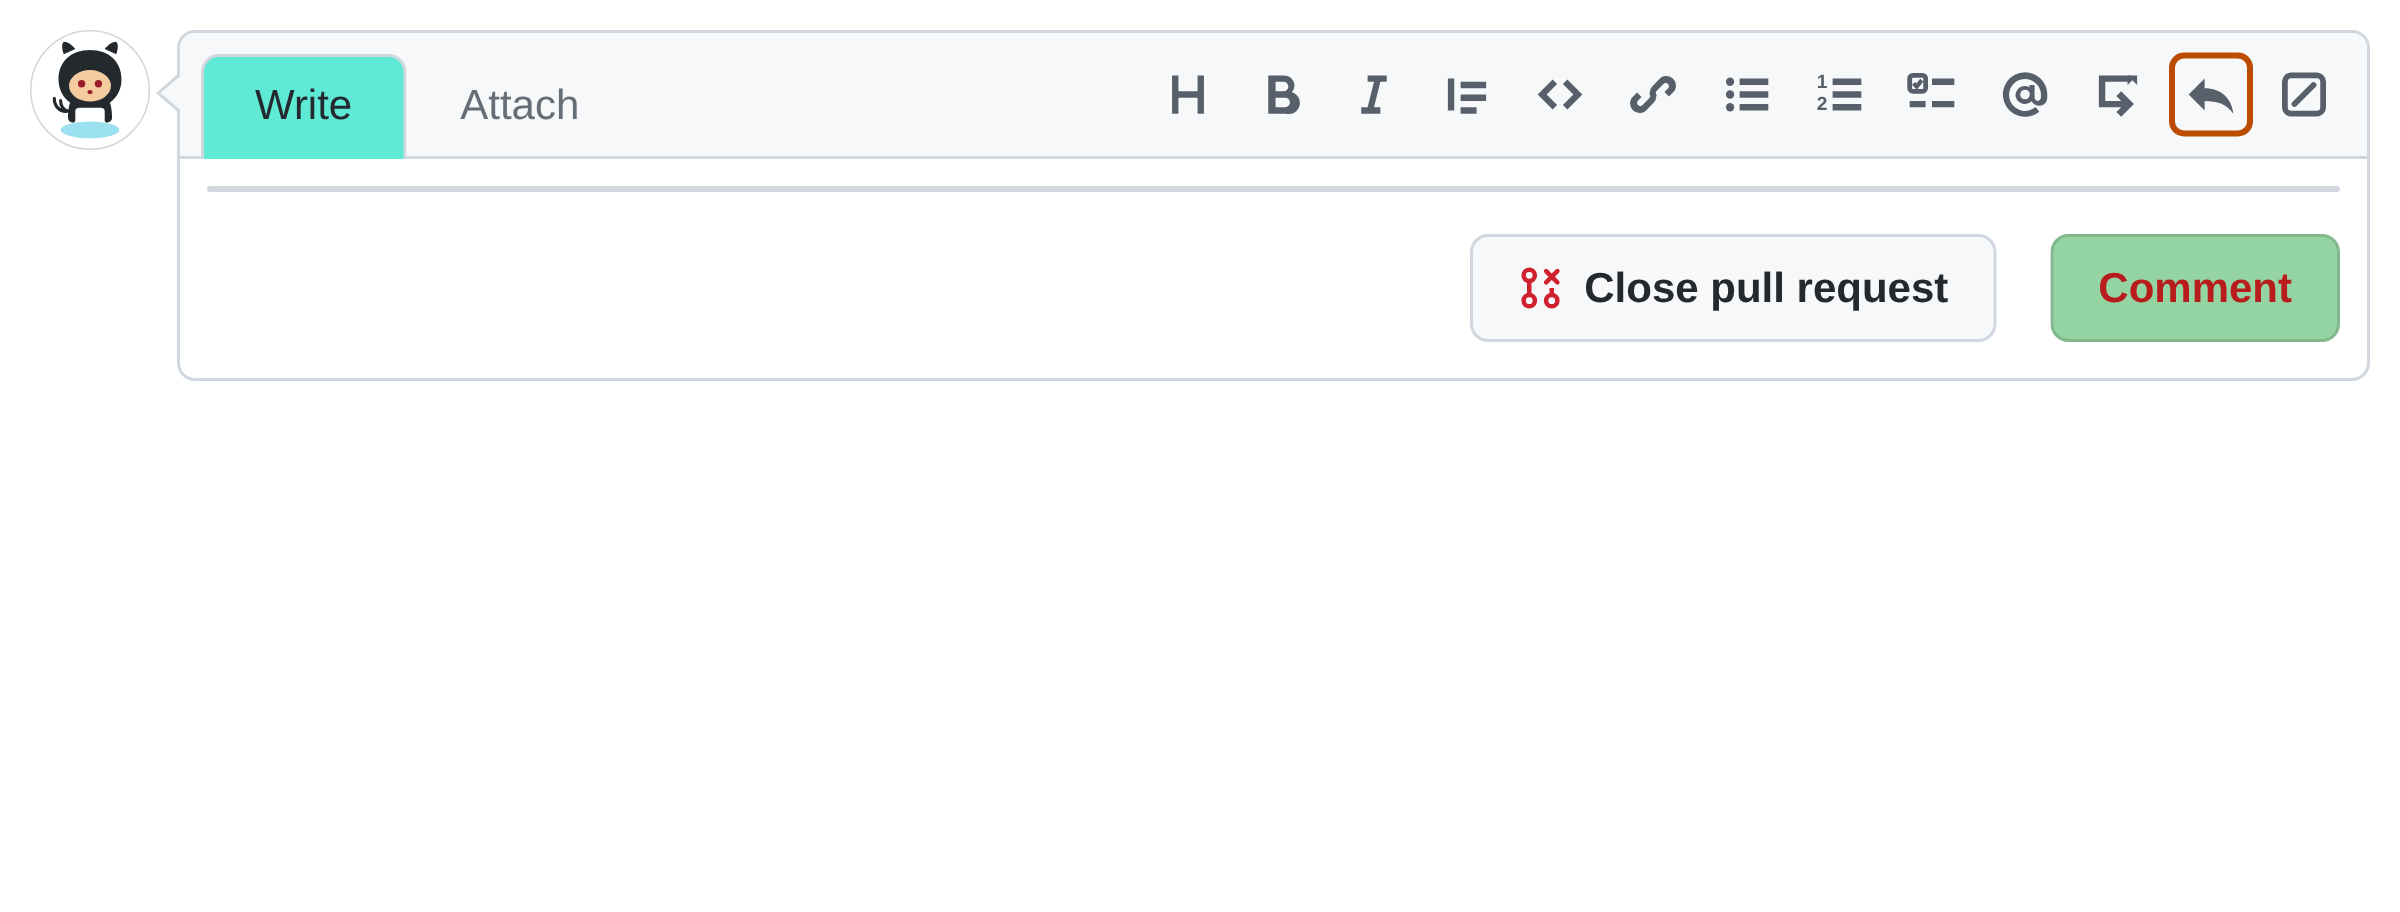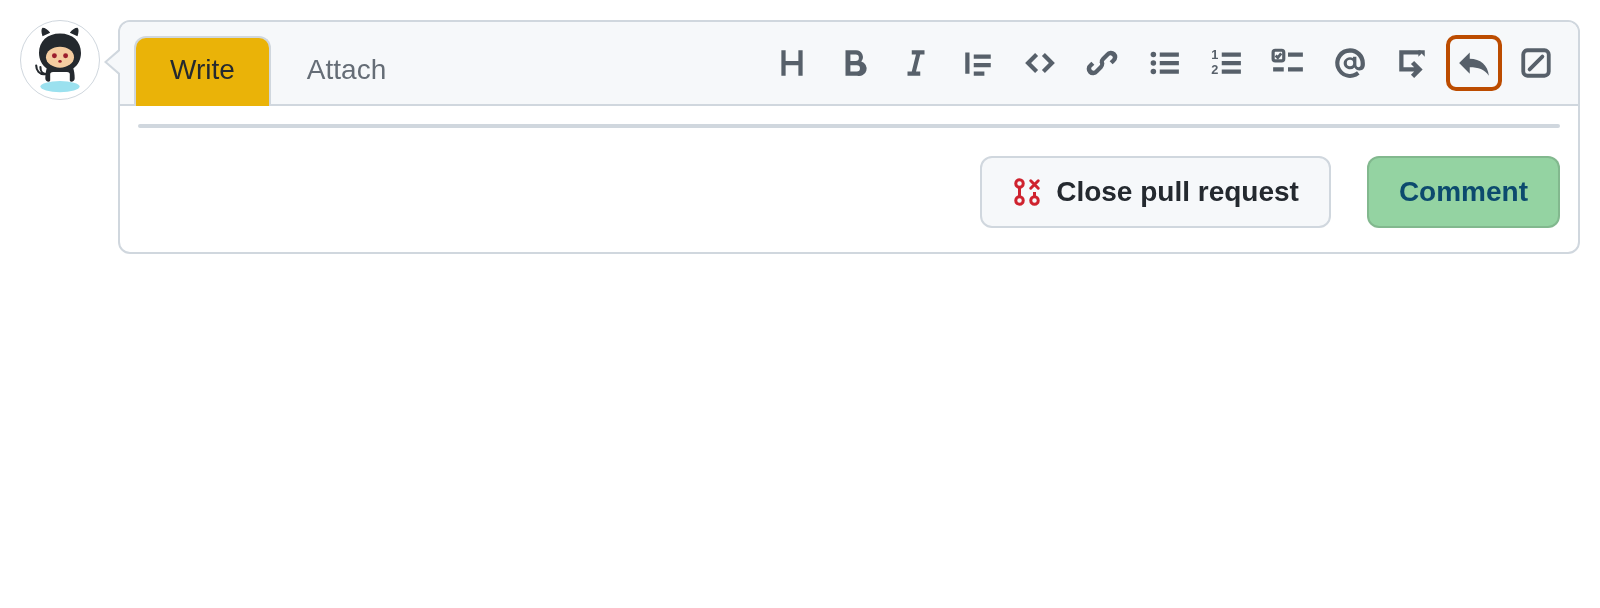--- a/index.html
+++ b/index.html
@@ -72,21 +72,21 @@
     padding: 16px 34px 20px 34px;
     color: #656d76;
     cursor: pointer;
     border: 2px solid transparent;
     border-bottom: none;
     border-top-left-radius: 12px;
     border-top-right-radius: 12px;
     position: relative;
   }
   .tab.active {
-    background: #eab308;
+    background: #5eead4;
     color: #24292f;
     border-color: #d0d7de;
   }
   .toolbar {
     margin-left: auto;
     display: flex;
     align-items: center;
     gap: 6px;
     padding: 10px 0;
   }
@@ -159,21 +159,21 @@
     gap: 14px;
   }
   .btn-default {
     background: #f6f8fa;
     border: 2px solid #d0d7de;
     color: #24292f;
   }
   .btn-primary {
     background: #94d3a2;
     border: 2px solid rgba(27,31,36,0.15);
-    color: #0c4a6e;
+    color: #b91c1c;
   }
   .btn svg { width: 30px; height: 30px; }
   .resize-grip {
     position: relative;
     height: 0;
   }
   .resize-grip::after{
     content:"";
     position:absolute;
     right:6px; bottom:4px;

